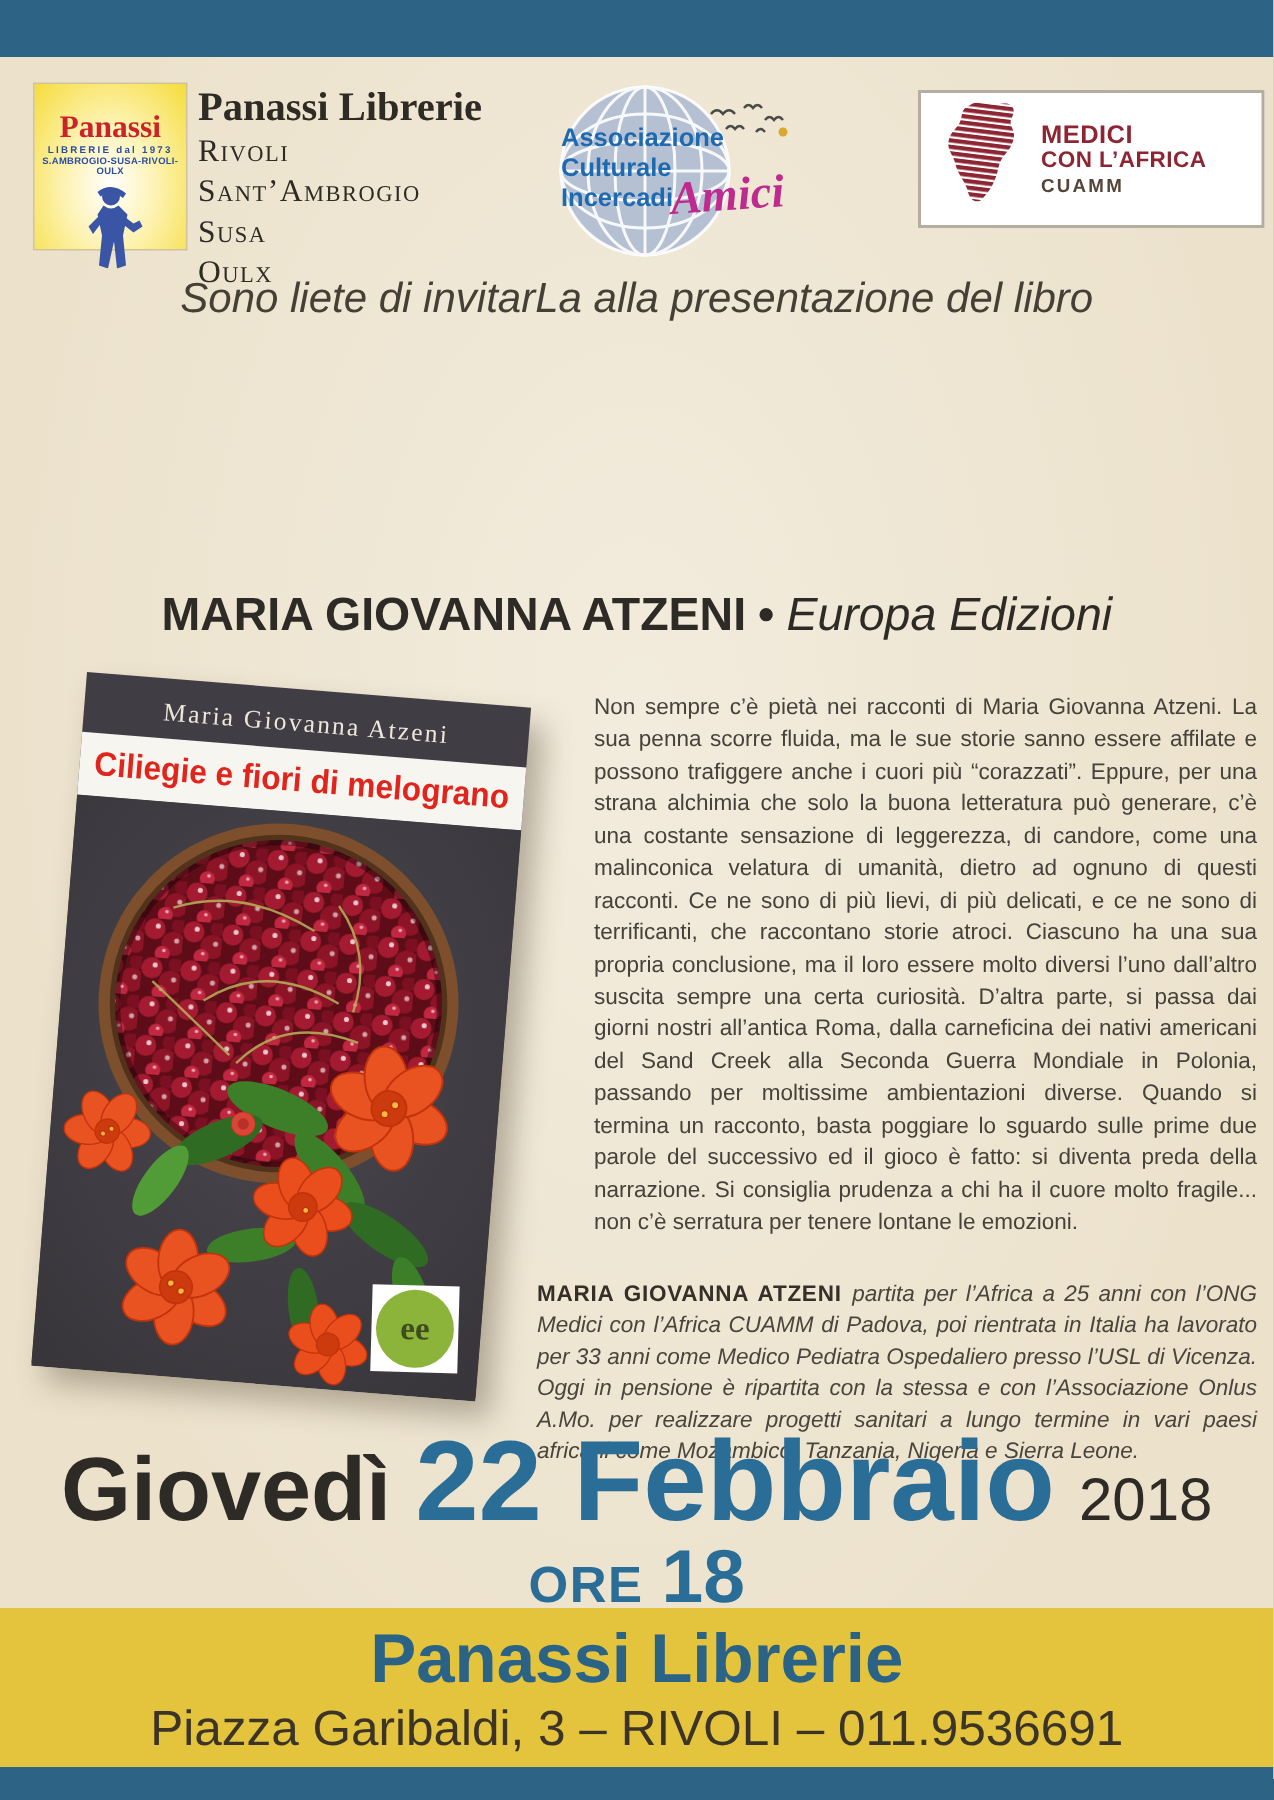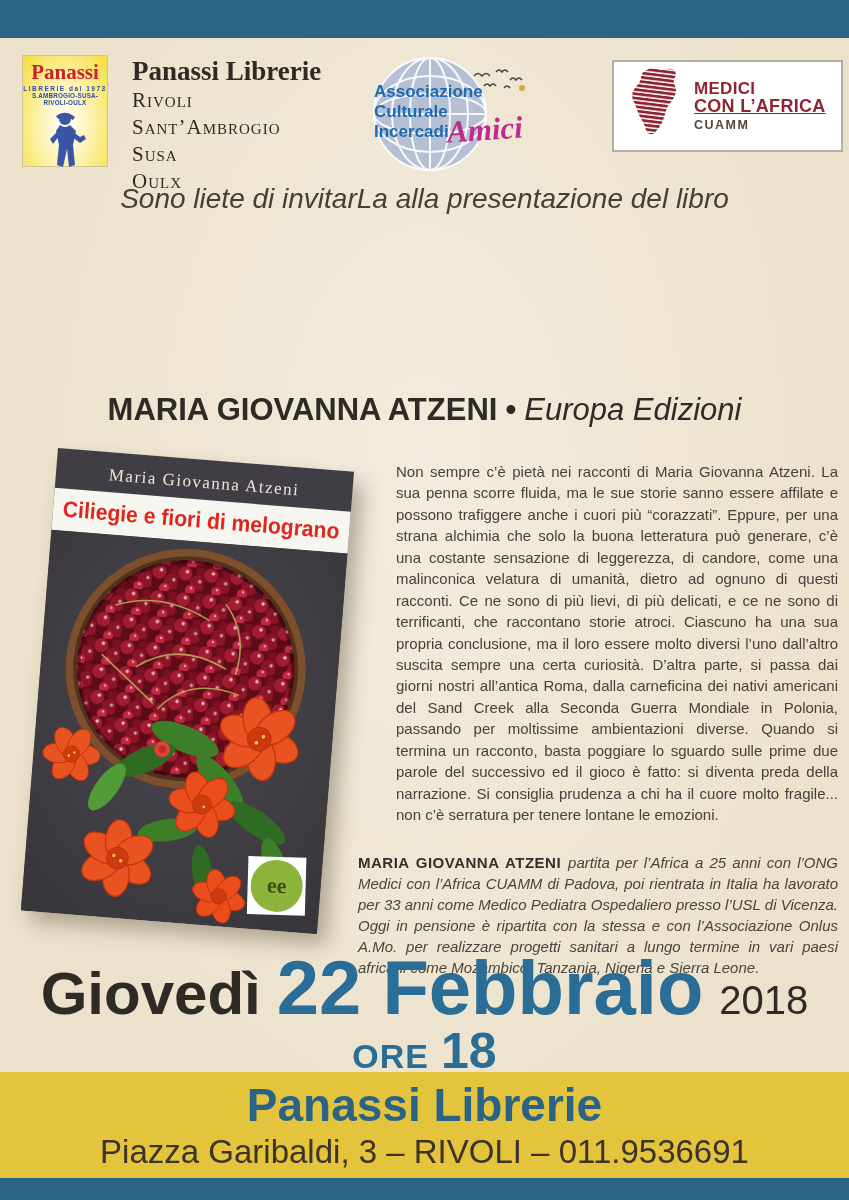--- a/index.html
+++ b/index.html
@@ -9,23 +9,23 @@
     position:relative; width:849px; height:1200px; margin:0 auto;
     background:#ece2cc;
     background-image:radial-gradient(ellipse at 50% 40%, rgba(255,255,255,.35), rgba(0,0,0,0) 70%);
     overflow:hidden;
   }
   .bar-top { position:absolute; left:0; top:0; width:849px; height:38px; background:#2d6486; }
   .bar-bottom { position:absolute; left:0; top:1178px; width:849px; height:22px; background:#2d6486; }
 
   
   .panassi-box {
-    position:absolute; left:22px; top:55px; width:86px; height:112px;
+    position:absolute; left:22px; top:55px; width:103px; height:112px;
     background:radial-gradient(ellipse at 50% 62%, #ffffff 0%, #fdf2ae 45%, #f5dc3a 100%);
-    border:1px solid #cfc49a; text-align:center; padding-top:6px;
+    border:1px solid #cfc49a; text-align:center; padding-top:18px;
   }
   .panassi-box .p-name { color:#cc2229; font-family:"Liberation Serif", serif; font-weight:bold; font-size:21px; line-height:1; }
   .panassi-box .p-sub1 { color:#2b4ea0; font-size:6.5px; font-weight:bold; letter-spacing:1.5px; margin-top:2px; }
   .panassi-box .p-sub2 { color:#2b4ea0; font-size:6.3px; font-weight:bold; letter-spacing:.2px; }
   .panassi-box svg { margin-top:3px; }
 
   .panassi-text { position:absolute; left:132px; top:56px; color:#2e2a24; font-family:"Liberation Serif", serif; }
   .panassi-text .pt-title { font-size:27px; font-weight:bold; }
   .panassi-text .pt-city { font-size:21px; font-variant:small-caps; letter-spacing:1px; line-height:1.28; }
 
@@ -37,21 +37,21 @@
   .globe-t4 { position:absolute; left:95px; top:62px; color:#bf2a8e; font-family:"Liberation Serif", serif;
               font-style:italic; font-weight:bold; font-size:31px; transform:rotate(-4deg); }
   .birds { position:absolute; left:118px; top:18px; }
 
   .cuamm-box {
     position:absolute; left:612px; top:60px; width:231px; height:92px;
     background:#ffffff; border:2px solid #b5ada0; display:flex; align-items:center; padding-left:8px;
   }
   .cuamm-text { margin-left:6px; line-height:1.04; }
   .cuamm-text .c1 { color:#8e2533; font-weight:bold; font-size:17px; letter-spacing:.3px; }
-  .cuamm-text .c2 { color:#8e2533; font-weight:bold; font-size:18px; letter-spacing:.3px;text-decoration:underline; }
+  .cuamm-text .c2 { color:#8e2533; font-weight:bold; font-size:15px; letter-spacing:.3px; }
   .cuamm-text .c3 { color:#554438; font-weight:bold; font-size:12.5px; letter-spacing:1.5px; margin-top:3px; }
 
   
   .subtitle { position:absolute; left:0; top:183px; width:849px; text-align:center;
               font-style:italic; font-size:28px; color:#453f35; }
   .title { position:absolute; left:0; top:218px; width:849px; text-align:center; color:#2a6d96;
            font-weight:bold; line-height:.98; }
   .title .t-line { white-space:nowrap; }
   .title .t1 { font-size:84px; transform:scaleX(.85); }
   .title .t2 { font-size:82px; transform:scaleX(.78); }

